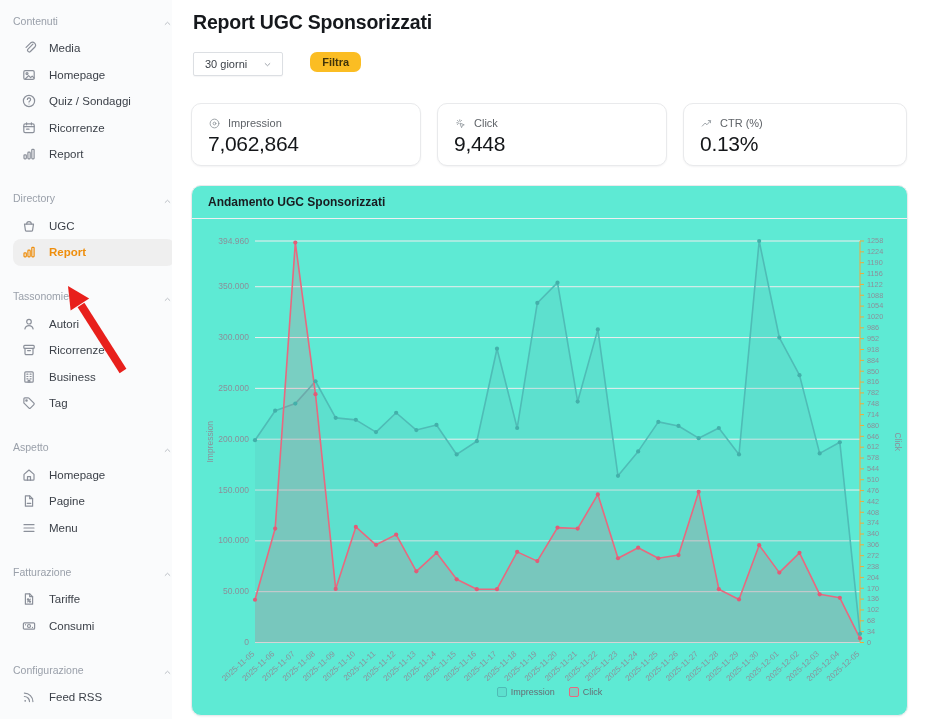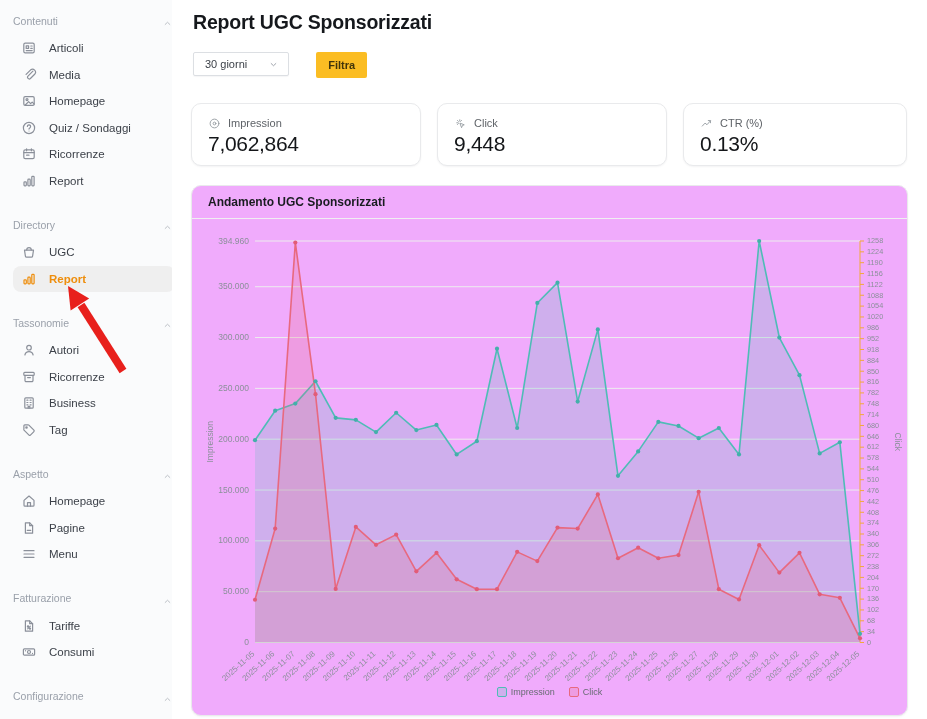--- a/index.html
+++ b/index.html
@@ -25,40 +25,40 @@
   .sb-item.active { background:#efefef; color:#ee8e0d; }
   .sb-item.active .ic { color:#ee8e0d; }
   .sb-item.active .lbl { font-weight:700; }
   .arrow-overlay { position:absolute; inset:0; pointer-events:none; z-index:6; }
 
   
   .main { position:absolute; left:172px; top:0; width:739px; height:719px; background:#fff; }
   .page-title { position:absolute; left:21px; top:11px; font-size:19.5px; font-weight:700;
                 color:#15181c; letter-spacing:-0.2px; }
   .controls { position:absolute; left:21px; top:52px; display:flex; gap:27px; }
-  .select { display:flex; align-items:center; gap:21px; height:24px; padding:0 9px 0 11px;
+  .select { display:flex; align-items:center; gap:15px; height:24px; padding:0 9px 0 11px;
             background:#fff; border:1px solid #dcdfe3; border-radius:2px;
             box-shadow:0 1px 1px rgba(16,24,40,.04); cursor:pointer; }
   .select span { font-size:11px; color:#3a3f46; }
   .select .chev { color:#8b909a; }
-  .btn-filter { height:26px; padding:0 12px; background:#fbbd23; border:none; border-radius:2px;
+  .btn-filter { height:20px; padding:0 12px; background:#fbbd23; border:none; border-radius:7px;
                 font-family:inherit; font-size:11px; font-weight:700; color:#42350a; cursor:pointer; }
 
   .stats { position:absolute; left:19px; top:103px; display:flex; gap:16px; }
   .stat-card { width:230px; height:63px; background:#fff; border:1px solid #e9eaec;
                border-radius:10px; padding:12px 16px;
                box-shadow:0 1px 2px rgba(16,24,40,.05); }
   .stat-card:last-child { width:224px; }
   .stat-top { display:flex; align-items:center; gap:7px; }
   .stat-top .ic { width:13px; height:13px; color:#9aa0a6; }
   .stat-label { font-size:11px; color:#5f6368; }
   .stat-value { margin-top:3px; font-size:21px; font-weight:400; color:#141619; letter-spacing:-0.3px; }
 
   .chart-card { position:absolute; left:19px; top:185px; width:717px; height:531px;
-                background:#f0abfc; border:1px solid #e9eaec; border-radius:10px;
+                background:#5eead4; border:1px solid #e9eaec; border-radius:10px;
                 box-shadow:0 1px 2px rgba(16,24,40,.05); overflow:hidden; }
   .chart-head { height:33px; display:flex; align-items:center; padding:0 16px;
                 border-bottom:1px solid #efeff1; }
   .chart-title { font-size:12px; font-weight:700; color:#191c20; }
   .legend { display:flex; justify-content:center; gap:14px; margin-top:2px; }
   .legend-item { display:flex; align-items:center; gap:4px; cursor:pointer; }
   .legend-swatch { width:10px; height:10px; border-radius:2px; }
   .legend-label { font-size:9px; color:#666b72; }
   svg text { font-family:"Liberation Sans", sans-serif; }
 </style>
@@ -66,28 +66,20 @@
 <body>
 
 <aside class="sidebar">
   <nav id="sidebar-sections">
       <div class="sb-section">
         <div class="sb-head">
           <span class="sb-head-label">Contenuti</span>
           <span class="chev" style="width:11px;height:11px"><svg viewBox="0 0 16 16" width="100%" height="100%" fill="none" stroke="currentColor" stroke-width="1.2" stroke-linecap="round" stroke-linejoin="round">
               <path d="M4.6 9.4L8 6.2l3.4 3.2"></path>
             </svg></span>
-        </div>
-        <div class="sb-item">
-          <span class="ic"><svg viewBox="0 0 16 16" width="100%" height="100%" fill="none" stroke="currentColor" stroke-width="1.2" stroke-linecap="round" stroke-linejoin="round">
-              <rect x="2.8" y="3.2" width="10.4" height="9.6" rx="1.4"></rect>
-              <path d="M5.2 5.8h2.4v2.6H5.2z"></path>
-              <path d="M9.8 6h1.4M9.8 8.4h1.4M5.2 10.6h6"></path>
-            </svg></span>
-          <span class="lbl">Articoli</span>
         </div>
         <div class="sb-item">
           <span class="ic"><svg viewBox="0 0 16 16" width="100%" height="100%" fill="none" stroke="currentColor" stroke-width="1.2" stroke-linecap="round" stroke-linejoin="round">
               <path d="M11.9 4.2L7 9.1a1.7 1.7 0 0 0 2.4 2.4l4.5-4.5a3 3 0 0 0-4.2-4.2L5.1 7.4"></path>
             </svg></span>
           <span class="lbl">Media</span>
         </div>
         <div class="sb-item">
           <span class="ic"><svg viewBox="0 0 16 16" width="100%" height="100%" fill="none" stroke="currentColor" stroke-width="1.2" stroke-linecap="round" stroke-linejoin="round">
               <rect x="2.8" y="3.6" width="10.4" height="8.8" rx="1.4"></rect>

